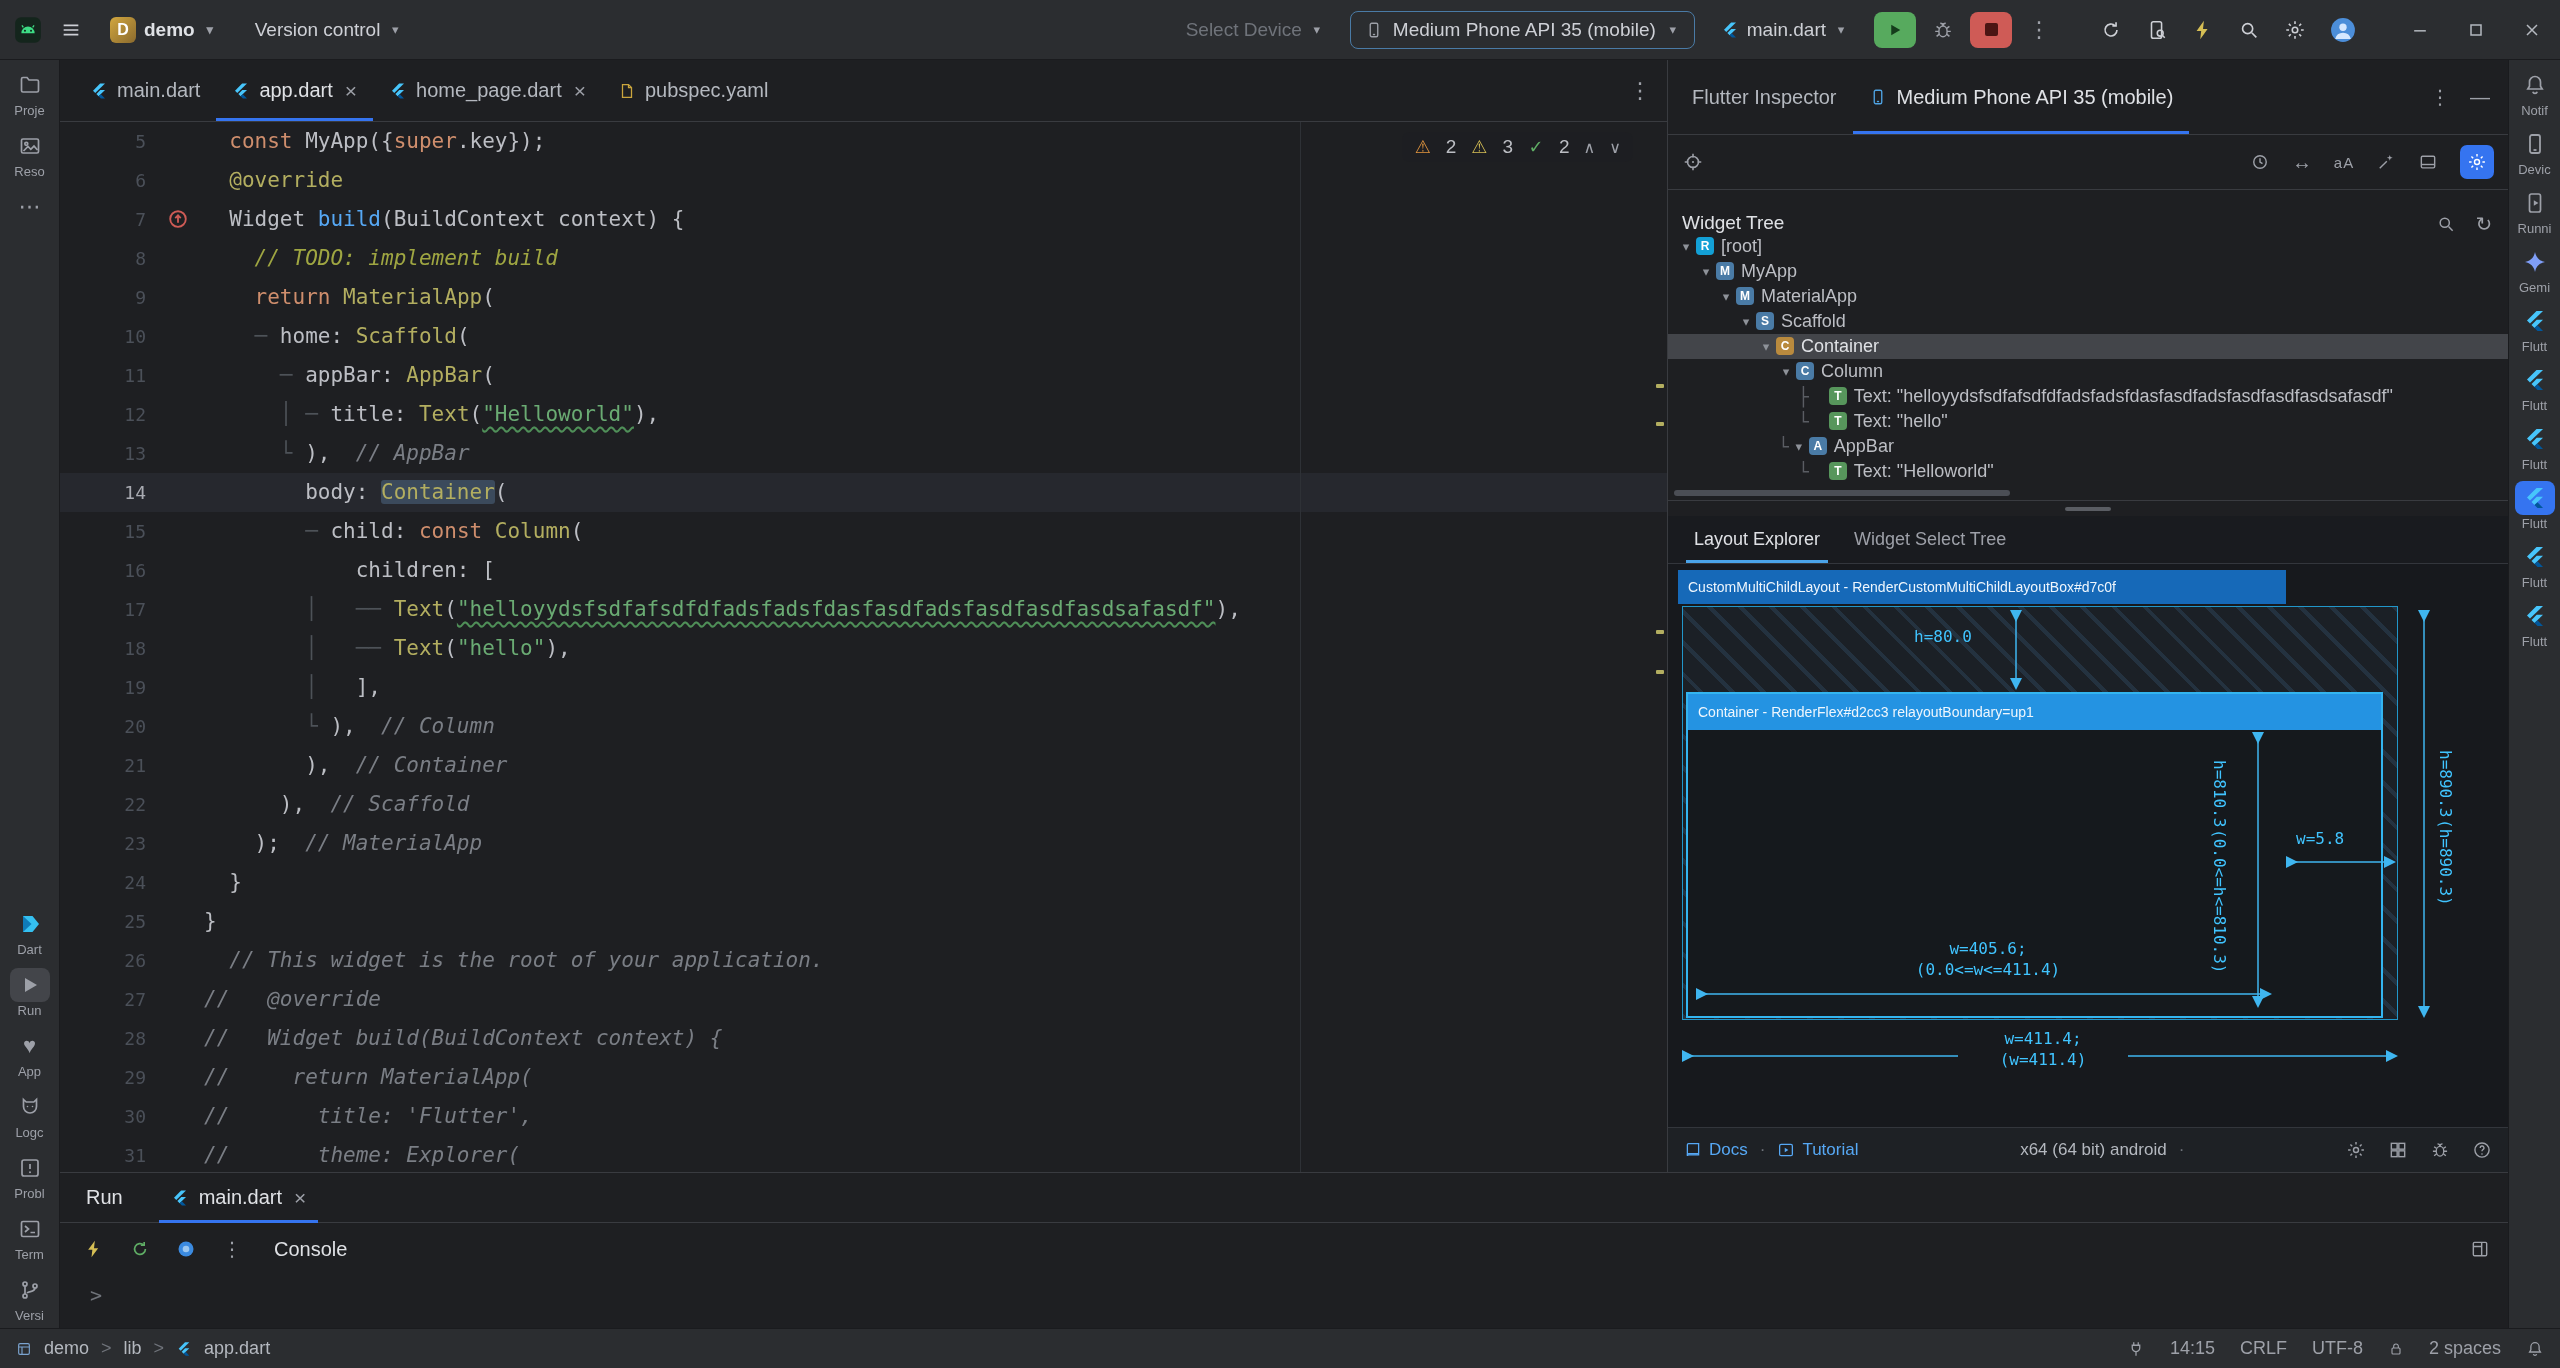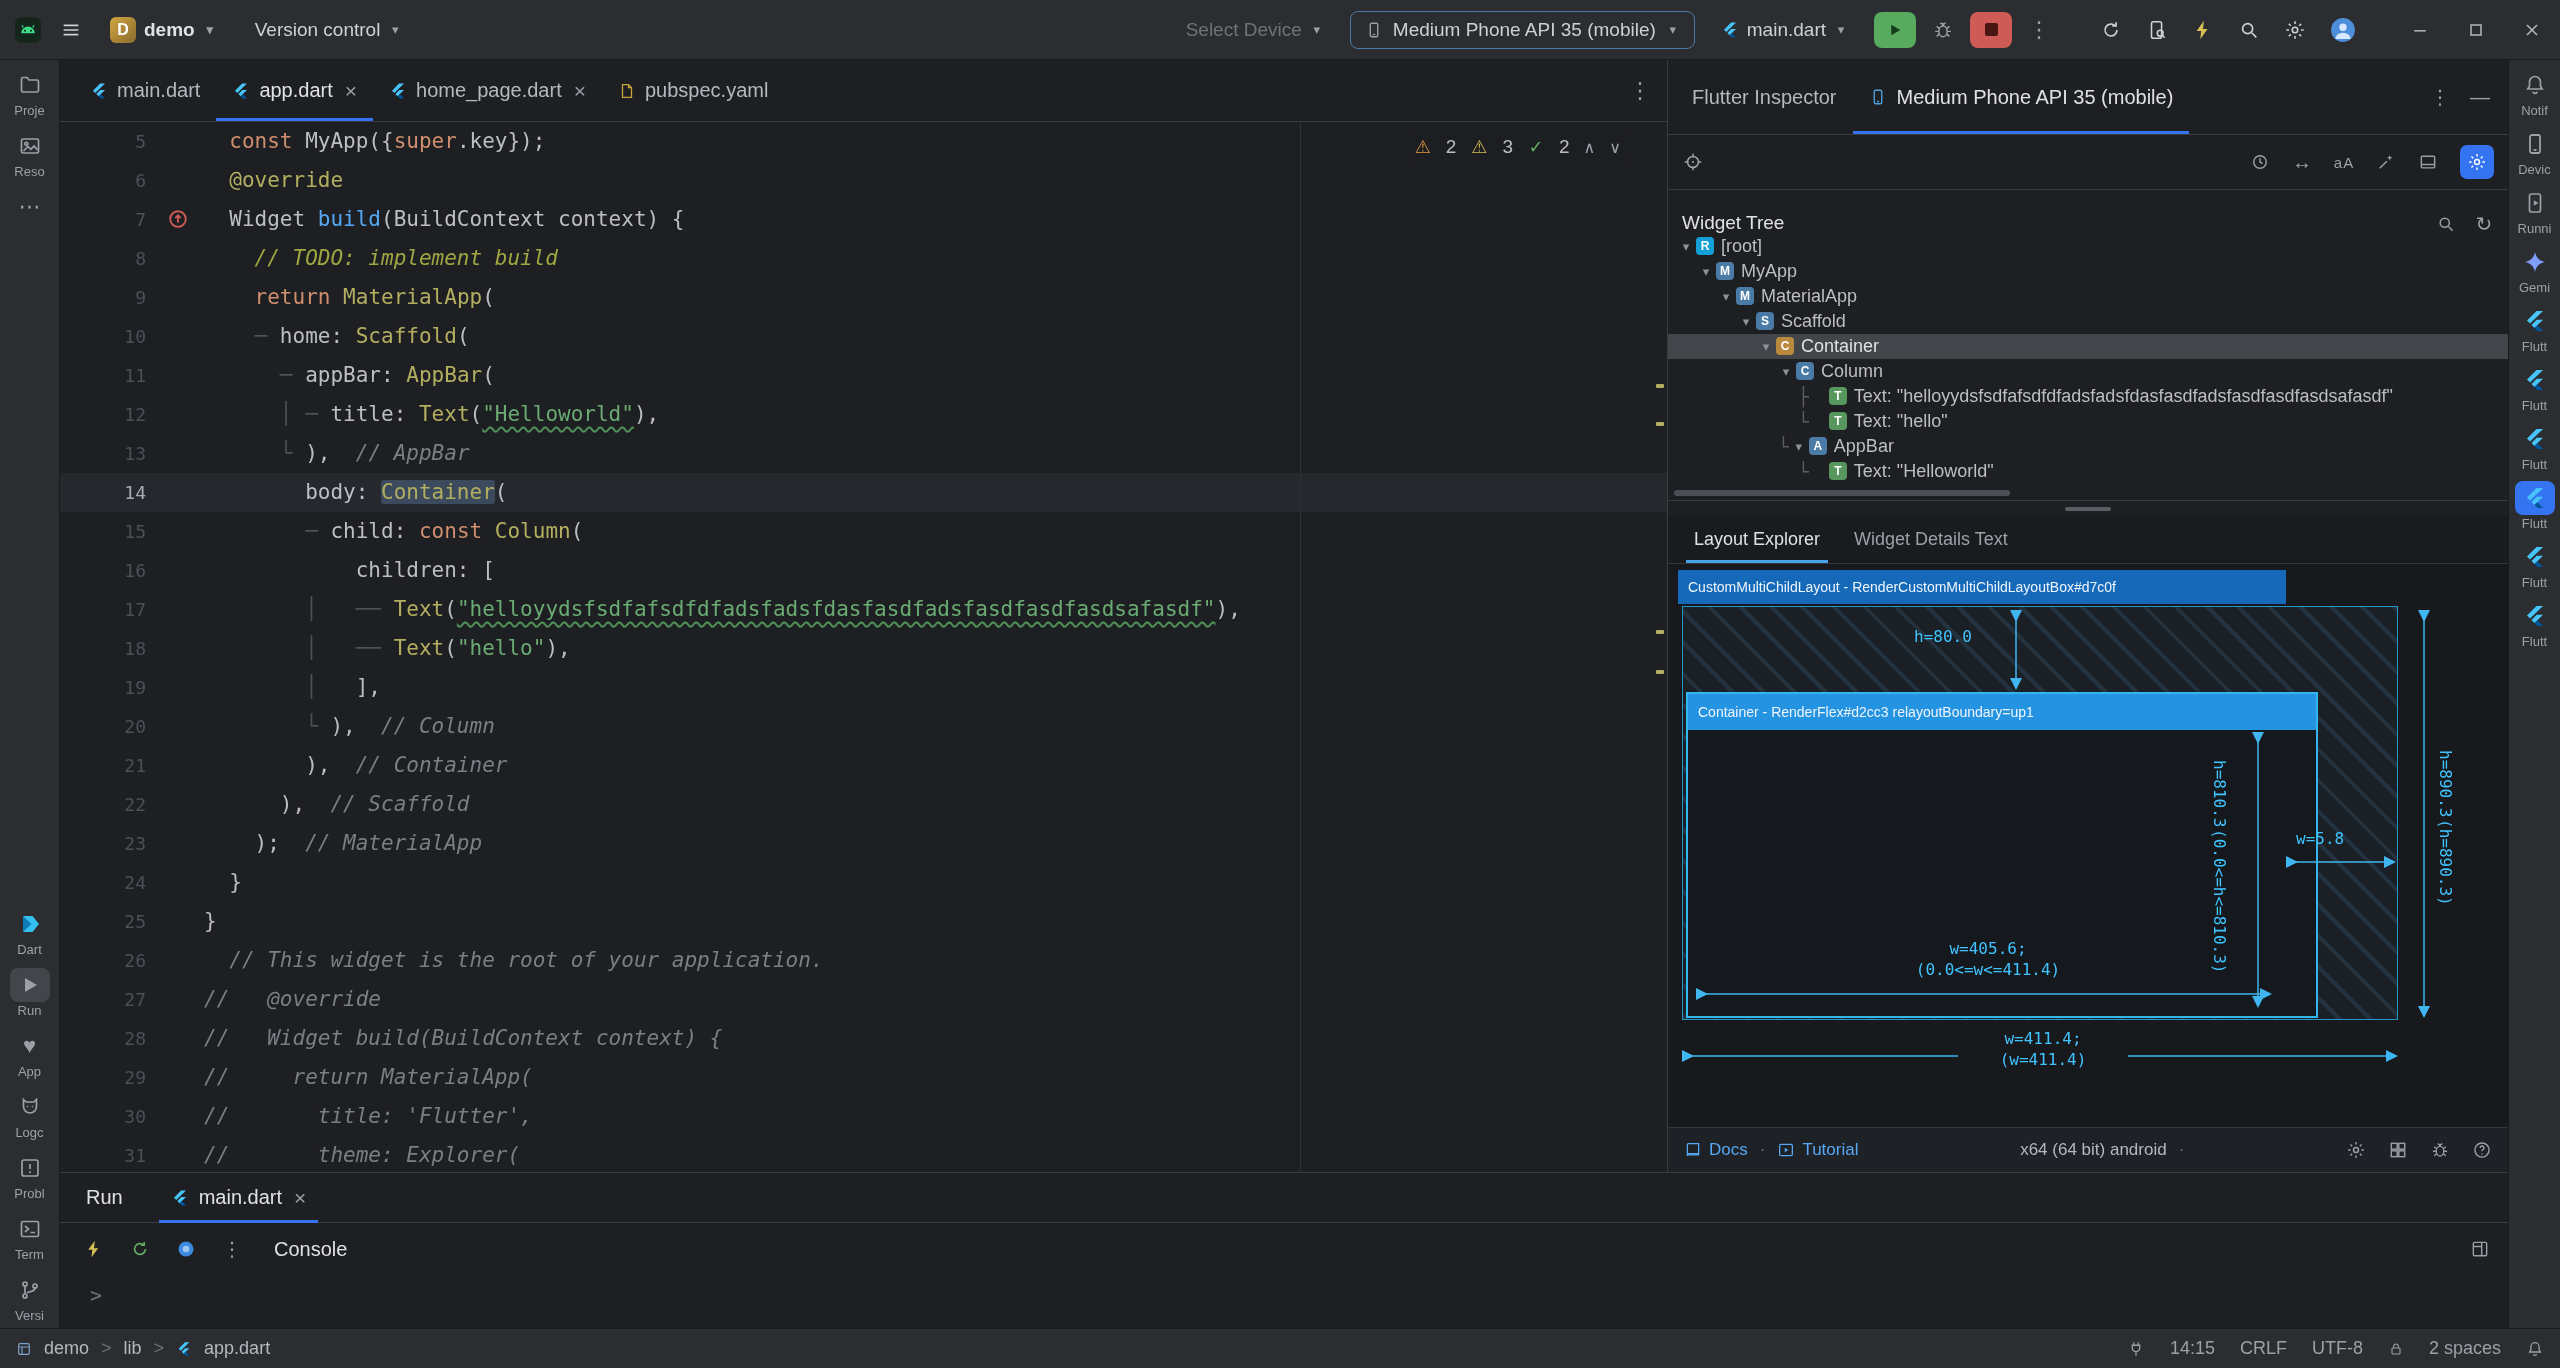--- a/index.html
+++ b/index.html
@@ -123,21 +123,21 @@
 .dtab{display:flex;align-items:center;padding:0 14px;font-size:18px;color:#9da0a8;position:relative;cursor:pointer}
 .dtab.active{color:#dfe1e5}
 .dtab.active::after{content:"";position:absolute;left:6px;right:6px;bottom:0;height:3px;background:#4aa3e8}
 
 #explorer{position:relative;height:570px;background:#17191d;overflow:hidden}
 .xhdr{position:absolute;font-size:14px;color:#eef6fd;display:flex;align-items:center;
   padding:0 10px;white-space:nowrap;overflow:hidden;z-index:3}
 #xhdr-outer{left:10px;top:6px;width:608px;height:34px;background:#1669b8}
 #outer-box{position:absolute;left:14px;top:42px;width:716px;height:414px;border:1.5px solid #2196c9;
   background:repeating-linear-gradient(45deg,rgba(90,160,220,.14) 0 4px,transparent 4px 22px),#1b2026}
-#inner-box{position:absolute;left:18px;top:128px;width:632px;height:326px;border:2px solid #33b5f0;
+#inner-box{position:absolute;left:18px;top:128px;width:697px;height:326px;border:2px solid #33b5f0;
   background:#15191d;z-index:2}
 #xhdr-inner{position:absolute;left:0;top:0;width:100%;height:36px;background:#2493e2}
 #arrows{position:absolute;left:0;top:0;z-index:2}
 .xlabel{position:absolute;color:#40c4ff;font-family:"DejaVu Sans Mono",monospace;font-size:16px;
   line-height:1.35;text-align:center;z-index:4}
 .vert{writing-mode:vertical-rl;display:flex;gap:2px}
 .vert div{writing-mode:vertical-rl}
 #xl-outer-w{background:#17191d;padding:0 6px}
 
 #rp-footer{height:46px;display:flex;align-items:center;gap:12px;padding:0 16px;background:#1e2125;
@@ -629,21 +629,21 @@
               </div>
             <div id="tree-hscroll" data-name="tree-horizontal-scrollbar"></div>
           </div>
 
           <div id="splitter" data-name="panel-splitter">
               <div class="grip" data-name="splitter-grip"></div>
             </div>
 
           <div id="detail-tabs" data-name="detail-tab-bar">
               <div class="dtab active" data-name="tab-layout-explorer">Layout Explorer</div>
-              <div class="dtab" data-name="tab-widget-details-tree">Widget Details Text</div>
+              <div class="dtab" data-name="tab-widget-details-tree">Widget Select Tree</div>
             </div>
 
           <div id="explorer" data-name="layout-explorer">
             <div class="xhdr" id="xhdr-outer" data-name="layout-outer-title">CustomMultiChildLayout - RenderCustomMultiChildLayoutBox#d7c0f</div>
             <div id="outer-box" data-name="layout-outer-box"></div>
             <div id="inner-box" data-name="layout-inner-box">
               <div class="xhdr" id="xhdr-inner" data-name="layout-inner-title">Container - RenderFlex#d2cc3 relayoutBoundary=up1</div>
             </div>
 
             <svg id="arrows" width="840" height="570" data-name="layout-arrows">

